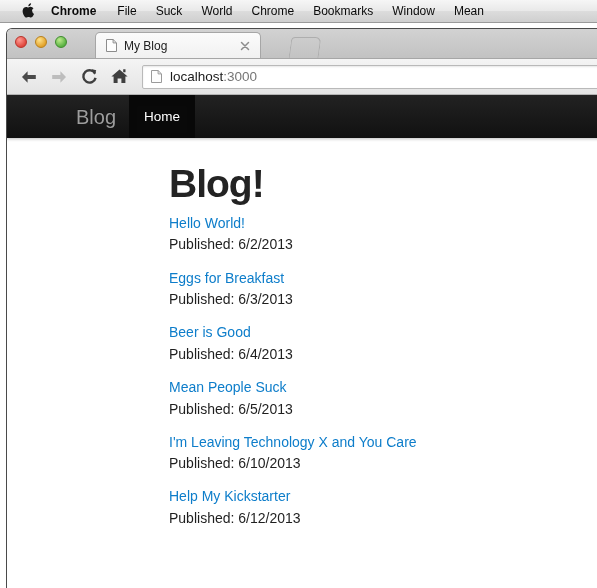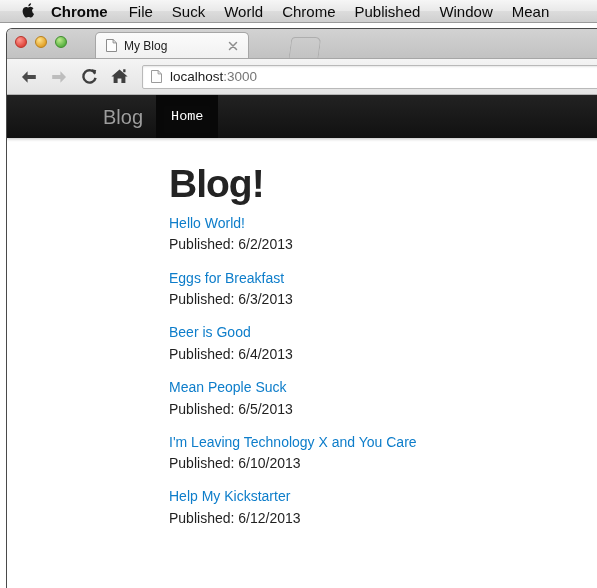--- a/index.html
+++ b/index.html
@@ -31,21 +31,21 @@
   .menubar .apple {
     width: 13px;
     height: 15px;
     margin-left: 22px;
     margin-right: 16px;
     display: block;
     position: relative;
     top: -1px;
   }
   .menubar .mi {
-    font-size: 15px;
+    font-size: 12px;
     color: #0a0a0a;
     margin-right: 19px;
     line-height: 23px;
     white-space: nowrap;
   }
   .menubar .mi.app-name {
     font-weight: bold;
     margin-right: 21px;
   }
 
@@ -84,21 +84,21 @@
     box-sizing: border-box;
   }
   .light.red    { background: radial-gradient(circle at 35% 30%, #ff9a92, #e0483e 70%); border: 1px solid #b8322a; }
   .light.yellow { background: radial-gradient(circle at 35% 30%, #ffe28a, #e3a32b 70%); border: 1px solid #b8801c; }
   .light.green  { background: radial-gradient(circle at 35% 30%, #bdeb8c, #5ab243 70%); border: 1px solid #3f8c2e; }
 
   .tab {
     position: absolute;
     left: 88px;
     top: 3px;
-    width: 154px;
+    width: 166px;
     height: 26px;
     background: linear-gradient(to bottom, #fbfbfb 0%, #f1f1f1 100%);
     border: 1px solid #a6a6a6;
     border-bottom: none;
     border-radius: 5px 5px 0 0;
     box-sizing: border-box;
     display: flex;
     align-items: center;
     justify-content: space-between;
   }
@@ -194,21 +194,21 @@
   
   .site-navbar {
     height: 43px;
     background: linear-gradient(to bottom, #222222 0%, #111111 100%);
     display: flex;
     align-items: stretch;
     box-shadow: 0 1px 3px rgba(0,0,0,.25);
   }
   .navbar-inner {
     width: 386px;
-    margin-left: 92px;
+    margin-left: 65px;
     display: flex;
     align-items: stretch;
   }
   .brand {
     display: flex;
     align-items: center;
     padding: 0 13px 0 4px;
     font-size: 20px;
     color: #9d9d9d;
     text-decoration: none;
@@ -224,21 +224,20 @@
   }
   .nav-links li { display: flex; }
   .nav-links a {
     display: flex;
     align-items: center;
     padding: 4px 15px;
     font-size: 13.5px;
     color: #999999;
     text-decoration: none;
     text-shadow: 0 -1px 0 rgba(0,0,0,.25);
-    font-family: Liberation Mono, monospace;
   }
   .nav-links li.active a {
     color: #ffffff;
     background: #090909;
     box-shadow: inset 0 3px 8px rgba(0,0,0,.125);
   }
 
   
   .content {
     padding-left: 162px;
@@ -279,21 +278,21 @@
 
 <div class="menubar">
   <svg class="apple" viewBox="0 0 14 17">
     <path fill="#1a1a1a" d="M9.1 2.6c.5-.6.9-1.5.8-2.4-.8.04-1.7.5-2.3 1.2-.5.6-.9 1.5-.8 2.3.9.07 1.8-.45 2.3-1.1zM11 9c0-2 1.6-2.9 1.7-3-.9-1.4-2.4-1.5-2.9-1.6-1.2-.12-2.4.73-3 .73-.6 0-1.6-.71-2.6-.69-1.3.02-2.6.78-3.2 1.98-1.4 2.4-.4 6 1 8 .7 1 1.5 2.1 2.5 2.05 1-.04 1.4-.65 2.6-.65 1.2 0 1.5.65 2.6.63 1.1-.02 1.8-1 2.5-2 .8-1.15 1.1-2.26 1.1-2.32-.02-.01-2.1-.81-2.1-3.2z"></path>
   </svg>
   <span class="mi app-name">Chrome</span>
   <span class="mi">File</span>
   <span class="mi">Suck</span>
   <span class="mi">World</span>
   <span class="mi">Chrome</span>
-  <span class="mi">Published</span>
+  <span class="mi">Bookmarks</span>
   <span class="mi">Window</span>
   <span class="mi">Mean</span>
 </div>
 
 <div class="window">
 
   <div class="tabstrip">
     <div class="traffic">
       <span class="light red"></span>
       <span class="light yellow"></span>

